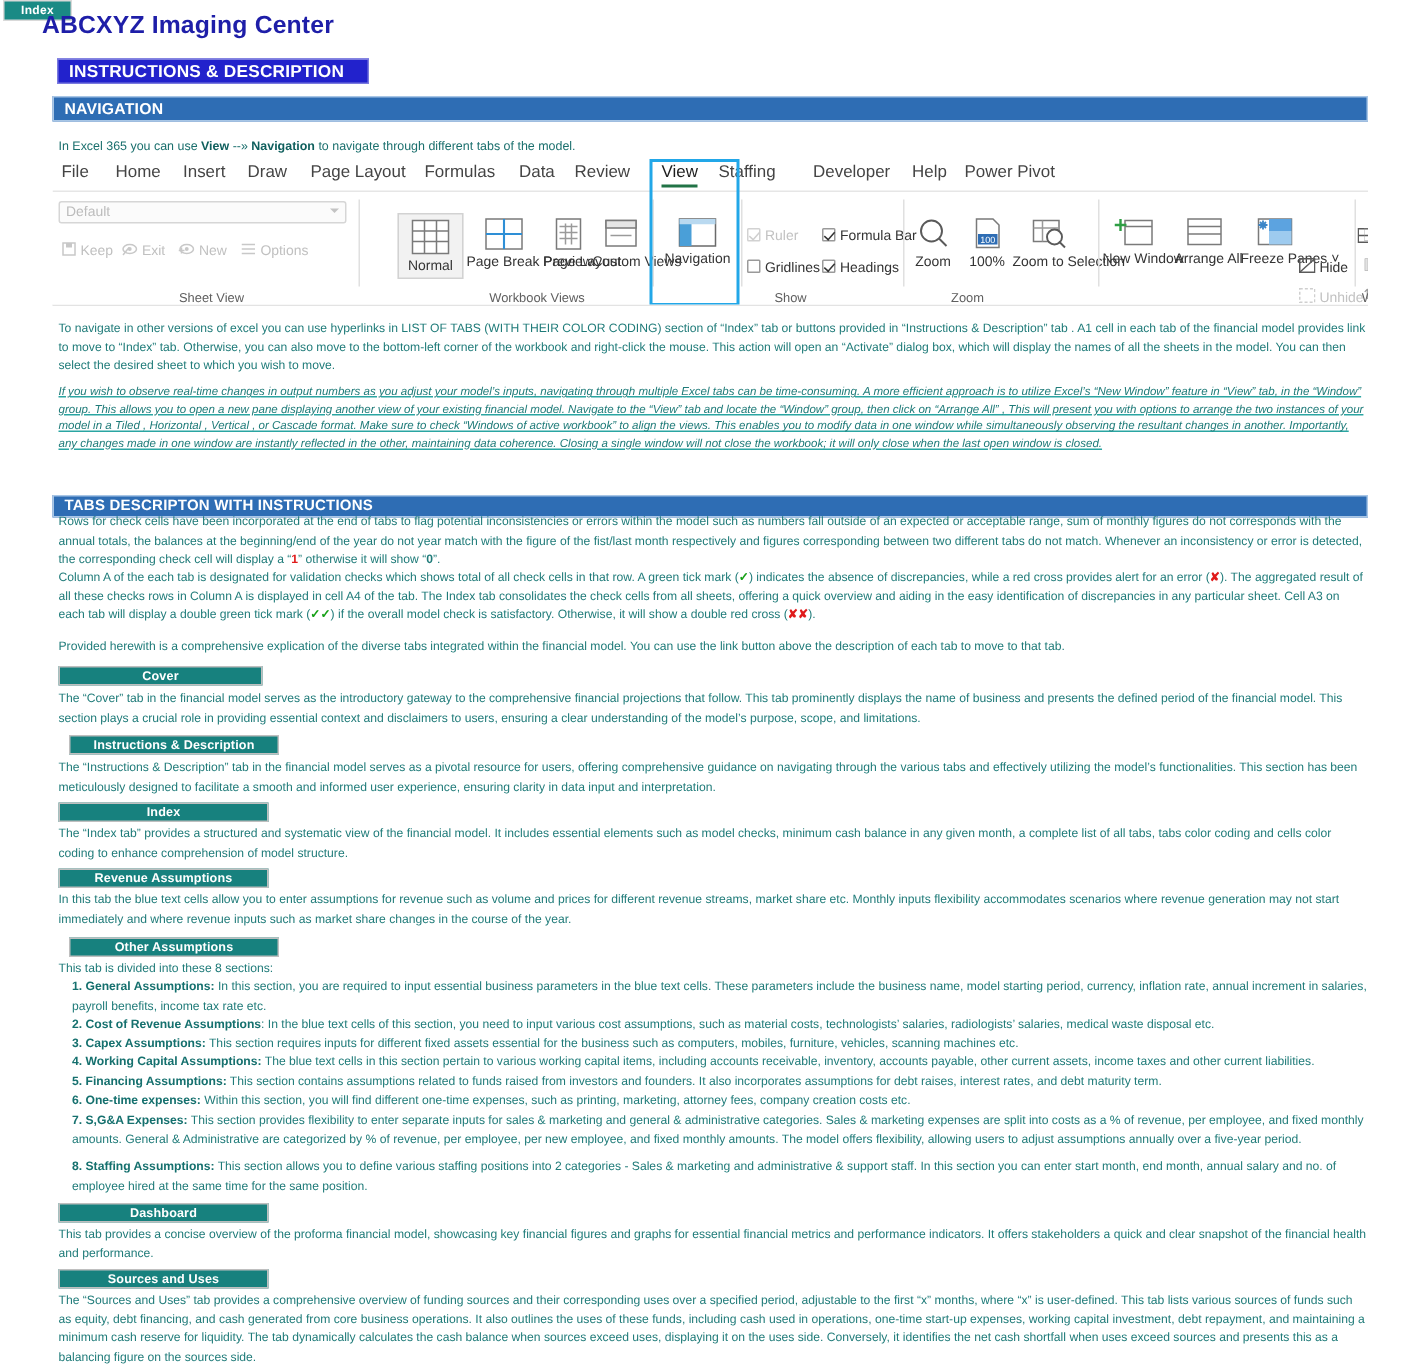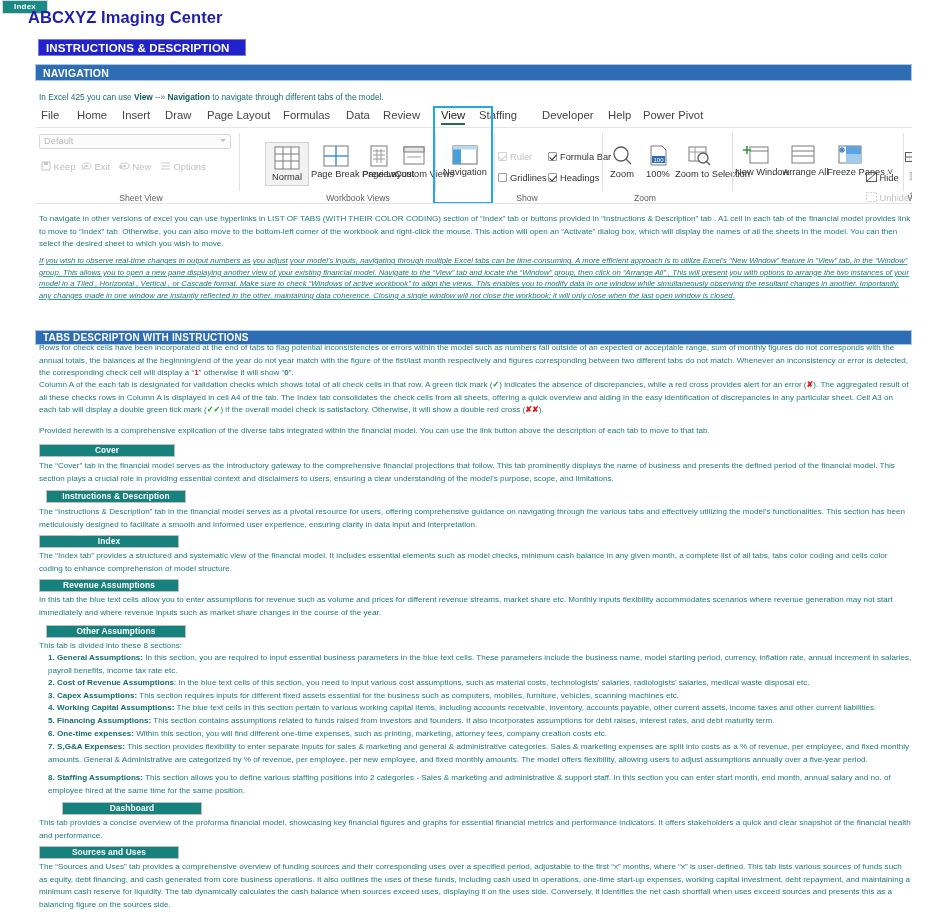--- a/index.html
+++ b/index.html
@@ -259,21 +259,21 @@
 
   <div class="index-btn">Index</div>
 
   <div class="company-title">ABCXYZ Imaging Center</div>
 
   <div class="bar bar-instructions">INSTRUCTIONS &amp; DESCRIPTION</div>
   <div class="bar bar-navigation">NAVIGATION</div>
   <div class="bar bar-tabs">TABS DESCRIPTON WITH INSTRUCTIONS</div>
 
   <div class="para para-navintro">
-    <span>In Excel 425 you can use </span><b>View</b><span>  --» </span><b>Navigation</b><span> to navigate through different tabs of the model.</span>
+    <span>In Excel 365 you can use </span><b>View</b><span>  --» </span><b>Navigation</b><span> to navigate through different tabs of the model.</span>
   </div>
 
   <div class="ribbon">
 
     <div class="ribbon-tabs" id="ribbon-tab-strip">
         <div class="rtab" style="left: 6px;">File</div>
         <div class="rtab" style="left: 42px;">Home</div>
         <div class="rtab" style="left: 87px;">Insert</div>
         <div class="rtab" style="left: 130px;">Draw</div>
         <div class="rtab" style="left: 172px;">Page Layout</div>
@@ -539,19 +539,19 @@
       <div class="list-item" style="left: 48px; top: 652px; width: 864px;"><b>1. General Assumptions:</b><span> In this section, you are required to input essential business parameters in the blue text cells. These parameters include the business name, model starting period, currency, inflation rate, annual increment in salaries, payroll benefits, income tax rate etc.</span></div>
       <div class="list-item" style="left: 48px; top: 677px; width: 864px;"><b>2. Cost of Revenue Assumptions</b><span>: In the blue text cells of this section, you need to input various cost assumptions, such as material costs, technologists’ salaries, radiologists’ salaries, medical waste disposal etc.</span></div>
       <div class="list-item" style="left: 48px; top: 690px; width: 864px;"><b>3. Capex Assumptions:</b><span> This section requires inputs for different fixed assets essential for the business such as computers, mobiles, furniture, vehicles, scanning machines etc.</span></div>
       <div class="list-item" style="left: 48px; top: 702px; width: 864px;"><b>4. Working Capital Assumptions:</b><span> The blue text cells in this section pertain to various working capital items, including accounts receivable, inventory, accounts payable, other current assets, income taxes and other current liabilities.</span></div>
       <div class="list-item" style="left: 48px; top: 715px; width: 864px;"><b>5. Financing Assumptions:</b><span> This section contains assumptions related to funds raised from investors and founders. It also incorporates assumptions for debt raises, interest rates, and debt maturity term.</span></div>
       <div class="list-item" style="left: 48px; top: 728px; width: 864px;"><b>6. One-time expenses:</b><span> Within this section, you will find different one-time expenses, such as printing, marketing, attorney fees, company creation costs etc.</span></div>
       <div class="list-item" style="left: 48px; top: 741px; width: 864px;"><b>7. S,G&amp;A Expenses:</b><span> This section provides flexibility to enter separate inputs for sales &amp; marketing and general &amp; administrative categories. Sales &amp; marketing expenses are split into costs as a % of revenue, per employee, and fixed monthly amounts. General &amp; Administrative are categorized by % of revenue, per employee, per new employee, and fixed monthly amounts. The model offers flexibility, allowing users to adjust assumptions annually  over a  five-year period.</span></div>
       <div class="list-item" style="left: 48px; top: 772px; width: 864px;"><b>8. Staffing Assumptions:</b><span> This section allows you to define various staffing positions into 2 categories - Sales &amp; marketing and administrative &amp; support staff. In this section you can enter start month, end month, annual salary and no. of employee hired at  the same time for the same position.</span></div>
     </div>
 
-  <div class="tabbtn" style="left:39px; top:802px; width:140px;margin-left:23px;">Dashboard</div>
+  <div class="tabbtn" style="left:39px; top:802px; width:140px;">Dashboard</div>
   <div class="para" style="left:39px; top:817px; width:873px;">This tab provides a concise overview of the proforma financial model, showcasing key financial figures and graphs for essential financial metrics and performance indicators. It offers stakeholders a quick and clear snapshot of the financial health and performance.</div>
 
   <div class="tabbtn" style="left:39px; top:846px; width:140px;">Sources and Uses</div>
   <div class="para" style="left:39px; top:861px; width:873px;">The “Sources and Uses” tab provides a comprehensive overview of funding sources and their corresponding uses over a specified period, adjustable to the first “x” months, where “x” is user-defined. This tab lists various sources of funds such as equity,  debt financing, and cash generated from core business operations. It also outlines the uses of these funds, including cash used in operations, one-time start-up expenses, working capital investment, debt repayment, and maintaining  a minimum cash reserve for liquidity. The tab dynamically calculates the cash balance when sources exceed uses, displaying it on the uses side. Conversely, it identifies the net cash shortfall when uses exceed sources and  presents this as a balancing figure on the sources side.</div>
 
 </div>
 
 </body></html>

